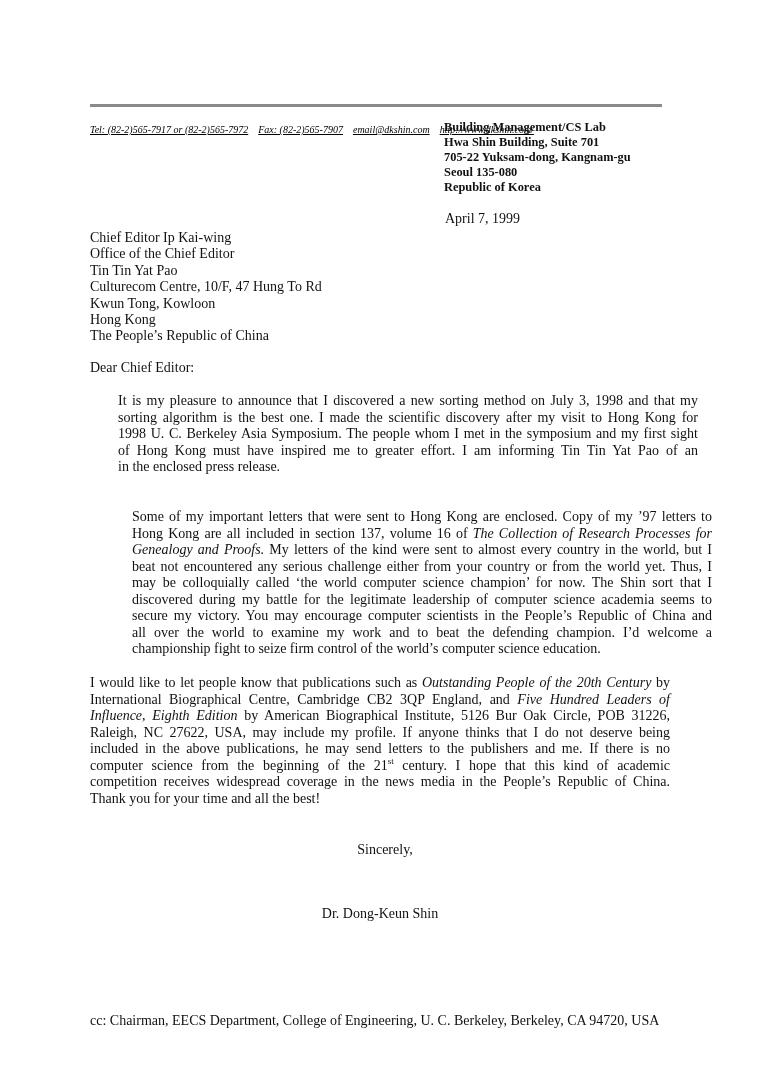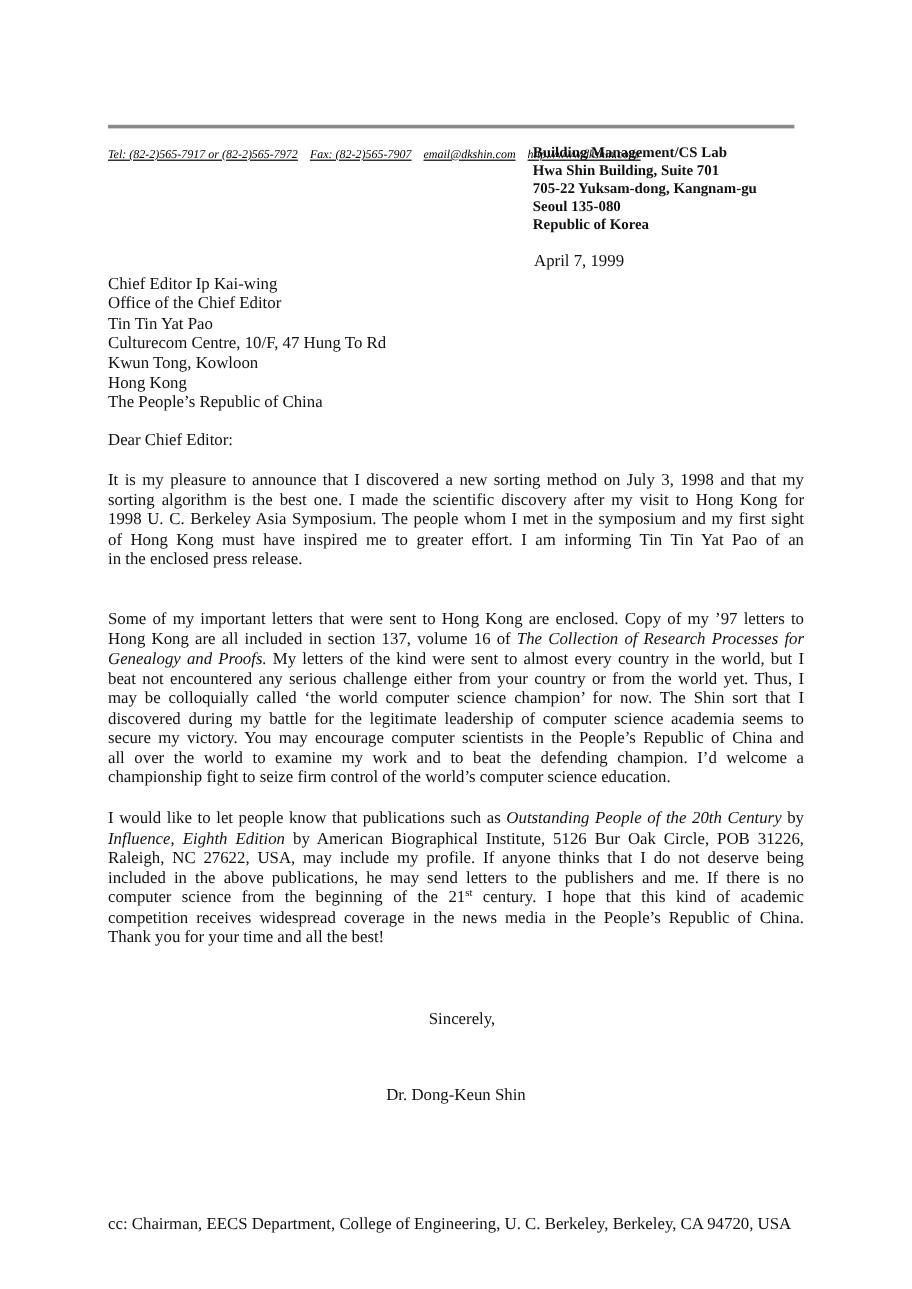--- a/index.html
+++ b/index.html
@@ -90,22 +90,22 @@
     }
     .body-para .ln {
       display: block;
       text-align: justify;
       text-align-last: justify;
       white-space: nowrap;
     }
     .body-para .ln.last {
       text-align-last: left;
     }
-    .p1 { top: 393px; }
-    .p2 { top: 509px; }
+    .p1 { top: 393px; margin-left: 28px; }
+    .p2 { top: 509px; margin-left: 42px; }
     .p3 { top: 675px; }
     sup { font-size: 9px; line-height: 0; vertical-align: super; }
     .closing {
       position: absolute;
       left: 0;
       width: 760px;
       text-align: center;
       font-size: 14px;
       line-height: 16px;
     }
@@ -166,20 +166,21 @@
     <span class="ln">beat not encountered any serious challenge either from your country or from the world yet.   Thus, I</span>
     <span class="ln">may be colloquially called ‘the world computer science champion’ for now.   The Shin sort that I</span>
     <span class="ln">discovered during my battle for the legitimate leadership of computer science academia seems to</span>
     <span class="ln">secure my victory.   You may encourage computer scientists in the People’s Republic of China and</span>
     <span class="ln">all over the world to examine my work and to beat the defending champion.   I’d welcome a</span>
     <span class="ln last">championship fight to seize firm control of the world’s computer science education.</span>
   </div>
 
   <div class="body-para p3">
     <span class="ln"><span>I would like to let people know that publications such as </span><i>Outstanding People of the 20th Century</i><span> by</span></span>
+    <span class="ln"><span>International Biographical Centre, Cambridge CB2 3QP England, and </span><i>Five Hundred Leaders of</i></span>
     <span class="ln"><i>Influence</i><span>, </span><i>Eighth Edition</i><span> by American Biographical Institute, 5126 Bur Oak Circle, POB 31226,</span></span>
     <span class="ln">Raleigh, NC 27622, USA, may include my profile.   If anyone thinks that I do not deserve being</span>
     <span class="ln">included in the above publications, he may send letters to the publishers and me.   If there is no</span>
     <span class="ln"><span>computer science from the beginning of the 21</span><sup>st</sup><span> century.   I hope that this kind of academic</span></span>
     <span class="ln">competition receives widespread coverage in the news media in the People’s Republic of China.</span>
     <span class="ln last">Thank you for your time and all the best!</span>
   </div>
 
   <div class="closing sincerely">Sincerely,</div>
   <div class="closing signature">Dr. Dong-Keun Shin</div>

